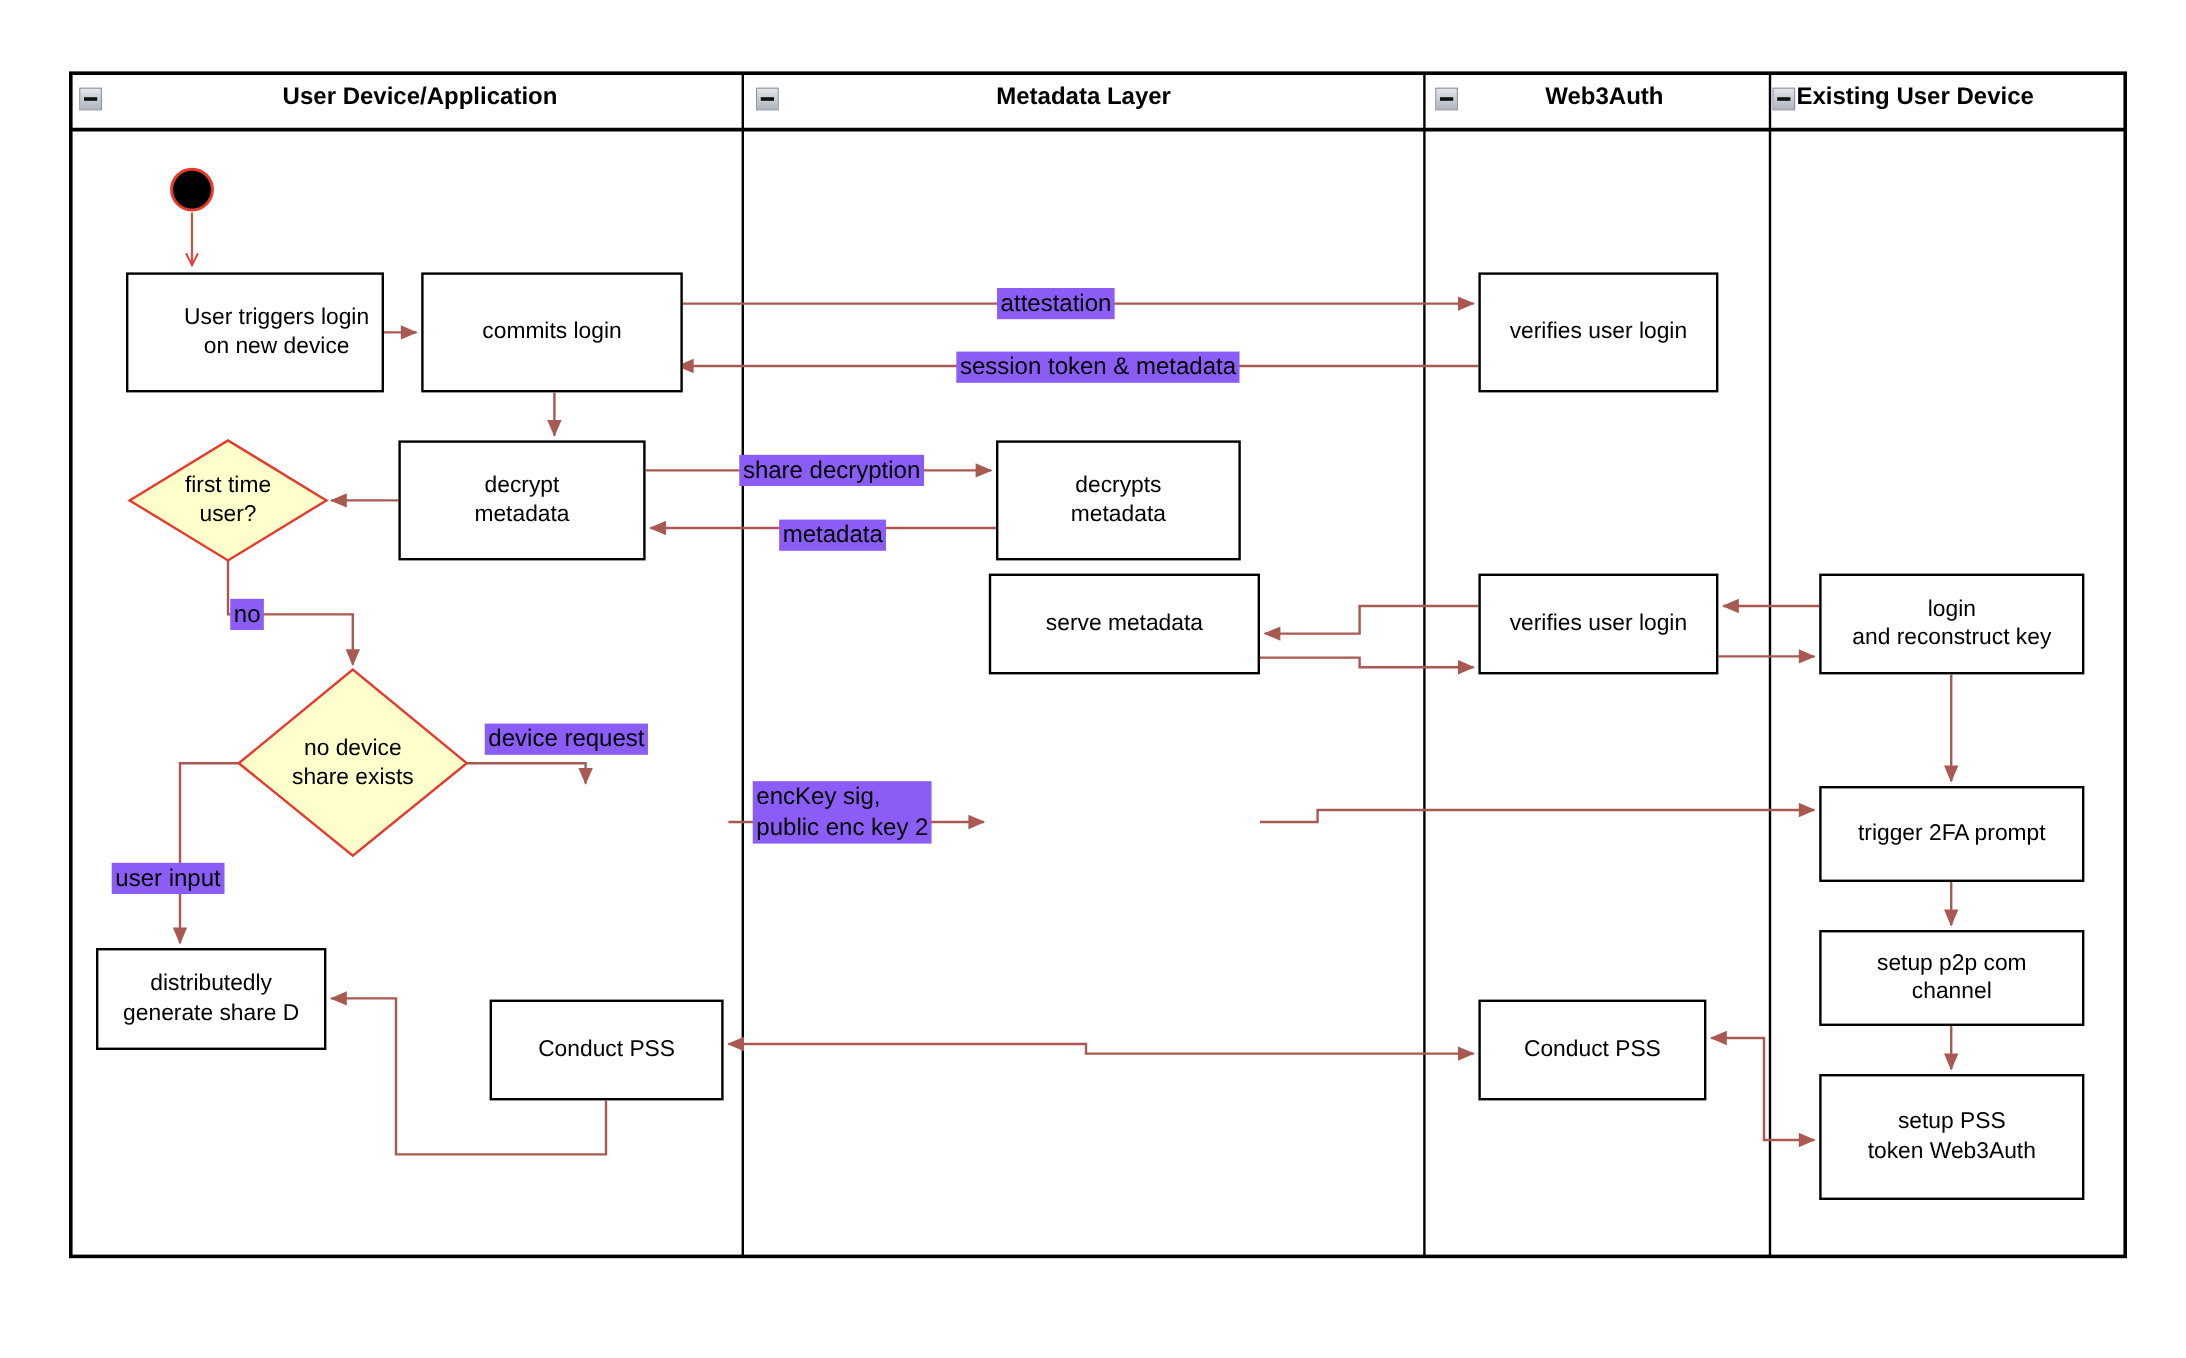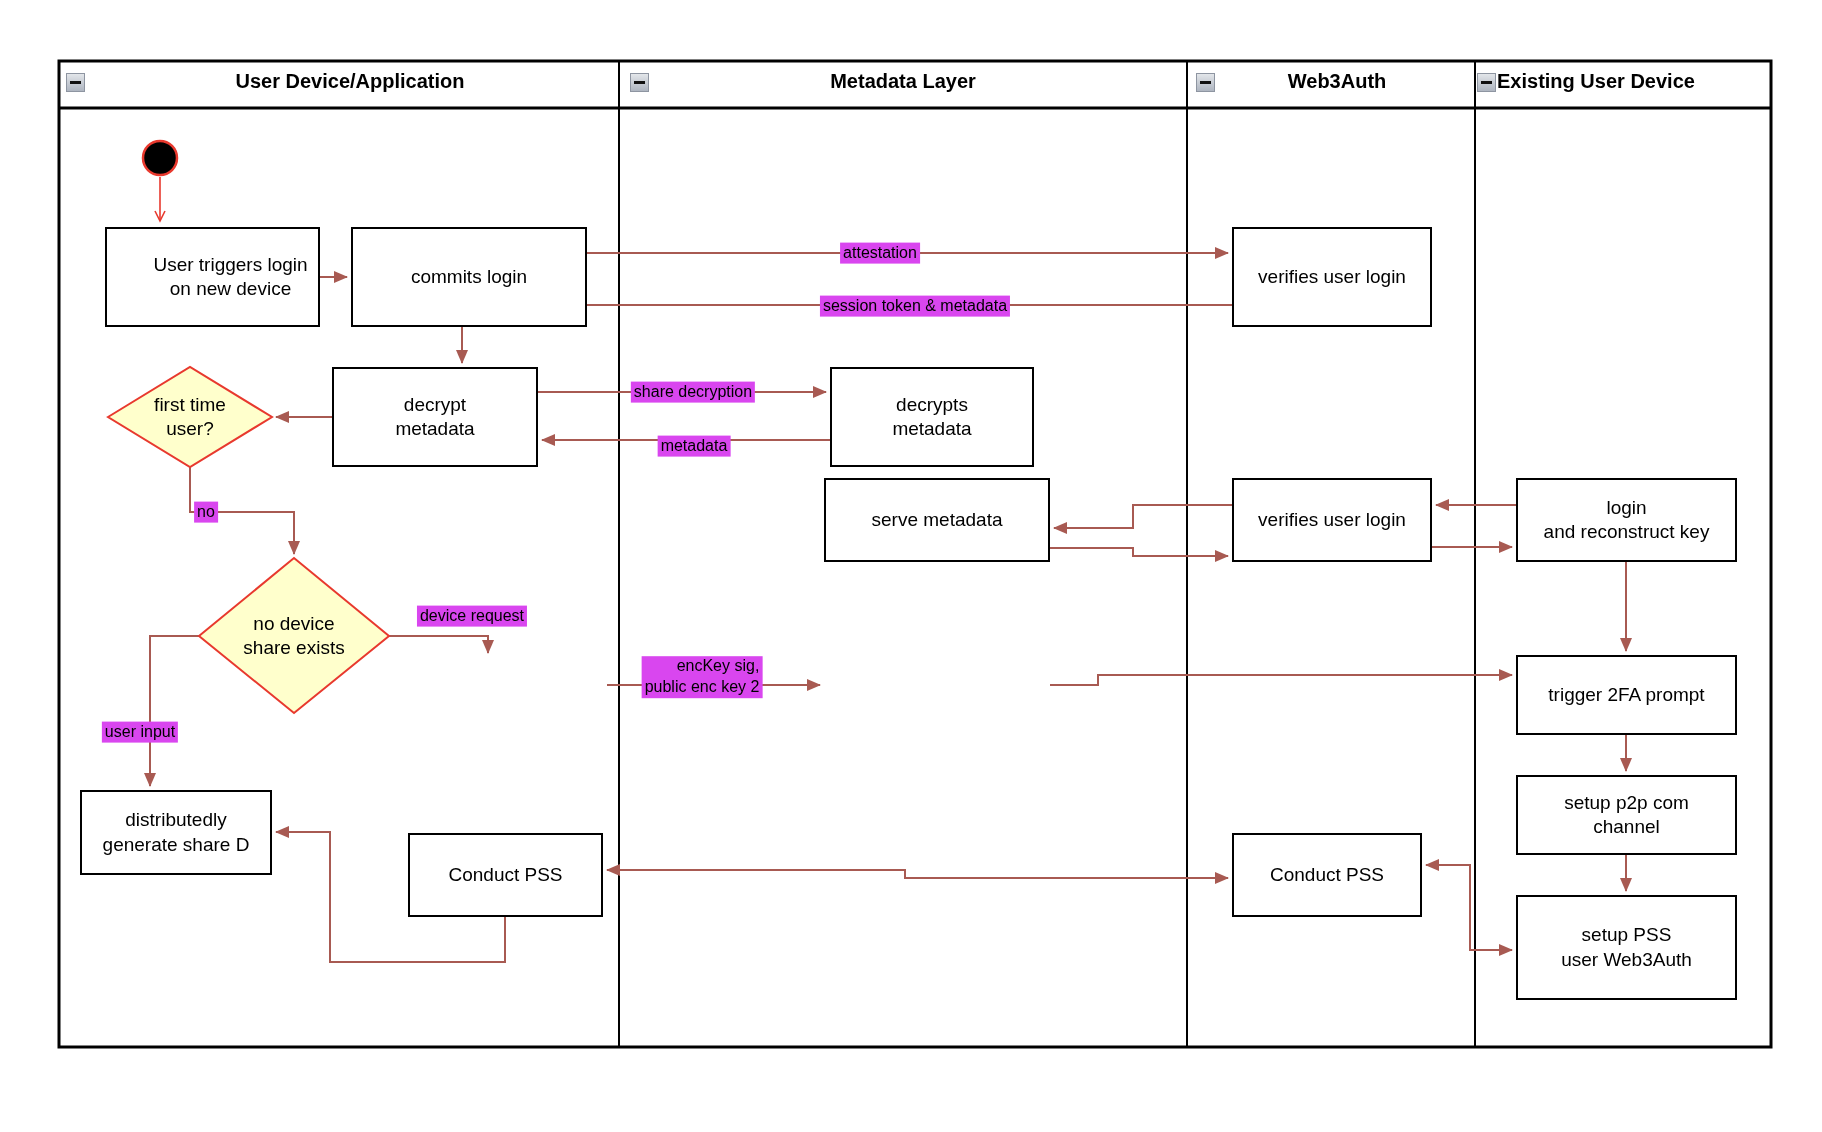--- a/index.html
+++ b/index.html
@@ -4,22 +4,22 @@
 <style>
   html,body{margin:0;padding:0;background:#ffffff;}
   #canvas{position:relative;width:1822px;height:1132px;background:#ffffff;
           font-family:"Liberation Sans", sans-serif;color:#000;overflow:hidden;}
   #wires{position:absolute;left:0;top:0;width:1822px;height:1132px;}
   .node{position:absolute;background:#fff;border:2px solid #000;box-sizing:border-box;
         display:flex;align-items:center;justify-content:center;text-align:center;
         white-space:pre-line;font-size:19px;line-height:1.28;}
   .diamond-label{position:absolute;transform:translate(-50%,-50%);text-align:center;
         white-space:pre-line;font-size:19px;line-height:1.25;}
-  .edge-label{position:absolute;transform:translate(-50%,-50%);background:#d946ef;
-        padding:0 3px;font-size:16px;line-height:1.3;text-align:right;white-space:pre-line;}
+  .edge-label{position:absolute;transform:translate(-50%,-50%);background:#8b5cf6;
+        padding:0 3px;font-size:20px;line-height:1.3;text-align:left;white-space:pre-line;}
   .lane-title{position:absolute;top:70px;font-weight:bold;font-size:20px;white-space:nowrap;}
   .lane-title.centered{transform:translateX(-50%);}
   .collapse-btn{position:absolute;width:19px;height:19px;box-sizing:border-box;
         border:1px solid #8e95a1;background:linear-gradient(#e3e6ea,#aeb5c0);
         display:flex;align-items:center;justify-content:center;cursor:pointer;}
   .collapse-btn .bar{width:11px;height:3px;background:#111;}
 </style>
 </head>
 <body>
 
@@ -87,35 +87,35 @@
       <div class="bar"></div>
     </div>
 
   <div class="lane-title centered" style="left:350px;">User Device/Application</div>
   <div class="lane-title centered" style="left:903px;">Metadata Layer</div>
   <div class="lane-title centered" style="left:1337px;">Web3Auth</div>
   <div class="lane-title" style="left:1497px;">Existing User Device</div>
 
   <div class="node" style="left:105px;top:227px;width:215px;height:100px;padding-left:36px;">User triggers login
 on new device</div>
-  <div class="node" style="left:351px;top:227px;width:236px;height:100px;">commits login</div>
+  <div class="node" style="left:351px;top:227px;width:218px;height:100px;">commits login</div>
   <div class="node" style="left:1232px;top:227px;width:200px;height:100px;">verifies user login</div>
   <div class="node" style="left:332px;top:367px;width:206px;height:100px;">decrypt
 metadata</div>
   <div class="node" style="left:830px;top:367px;width:204px;height:100px;">decrypts
 metadata</div>
   <div class="node" style="left:824px;top:478px;width:226px;height:84px;">serve metadata</div>
   <div class="node" style="left:1232px;top:478px;width:200px;height:84px;">verifies user login</div>
   <div class="node" style="left:1516px;top:478px;width:221px;height:84px;">login
 and reconstruct key</div>
   <div class="node" style="left:1516px;top:655px;width:221px;height:80px;">trigger 2FA prompt</div>
   <div class="node" style="left:1516px;top:775px;width:221px;height:80px;">setup p2p com
 channel</div>
   <div class="node" style="left:1516px;top:895px;width:221px;height:105px;">setup PSS
-user Web3Auth</div>
+token Web3Auth</div>
   <div class="node" style="left:408px;top:833px;width:195px;height:84px;">Conduct PSS</div>
   <div class="node" style="left:1232px;top:833px;width:190px;height:84px;">Conduct PSS</div>
   <div class="node" style="left:80px;top:790px;width:192px;height:85px;">distributedly
 generate share D</div>
 
   <div class="diamond-label" style="left:190px;top:417px;">first time
 user?</div>
   <div class="diamond-label" style="left:294px;top:636px;">no device
 share exists</div>
 

